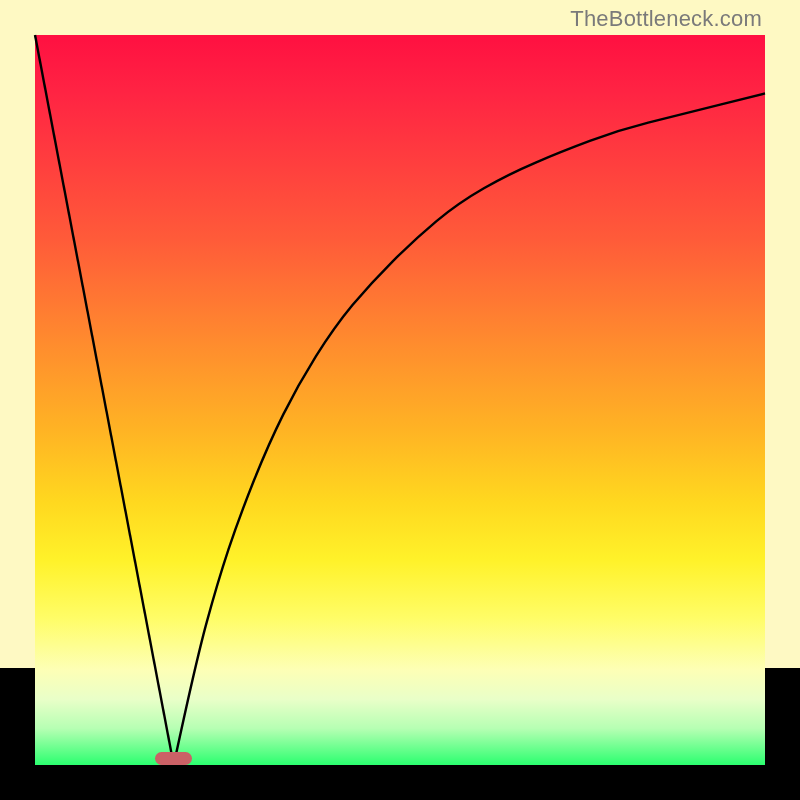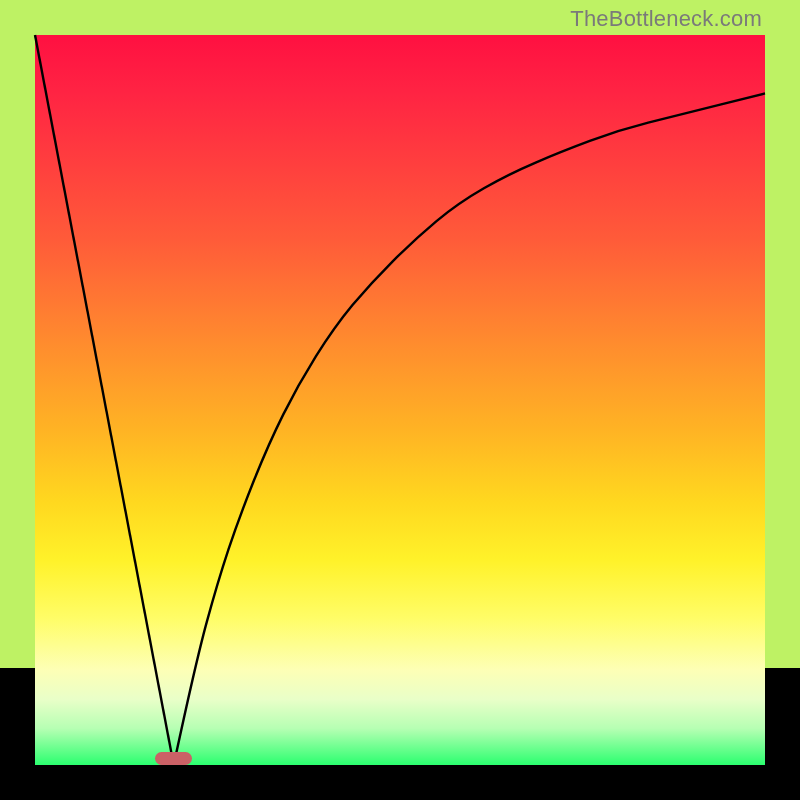--- a/index.html
+++ b/index.html
@@ -8,21 +8,21 @@
     width: 800px;
     height: 800px;
     background: #000;
     overflow: hidden;
     font-family: Arial, Helvetica, sans-serif;
   }
   .frame {
     position: relative;
     width: 800px;
     height: 668px;
-    background: #bef264;
+    background: #fef9c3;
   }
   .plot-area {
     position: absolute;
     left: 35px;
     top: 35px;
     width: 730px;
     height: 730px;
     
     background: linear-gradient(
       to bottom,

